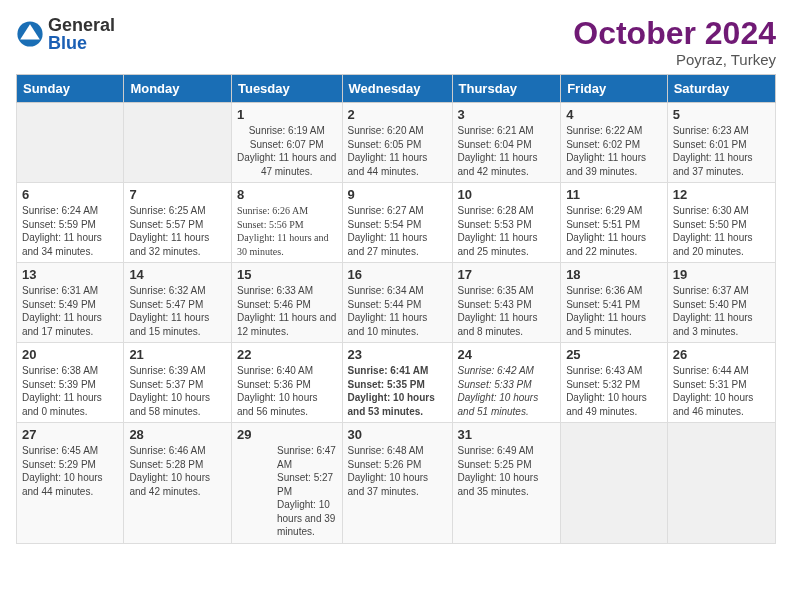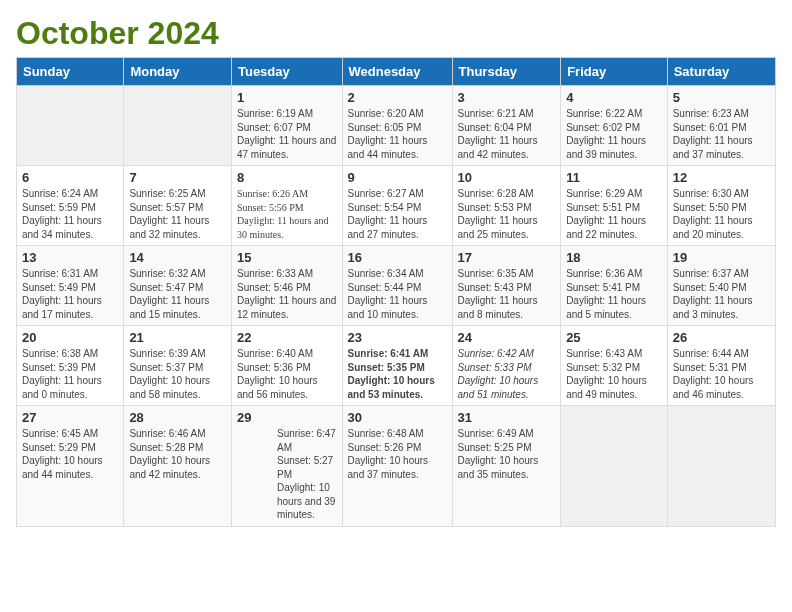--- a/index.html
+++ b/index.html
@@ -39,21 +39,21 @@
     .logo-icon {
       width: 28px;
       height: 28px;
     }
     .title-block {
       text-align: right;
     }
     .month-title {
       font-size: 32px;
       font-weight: bold;
-      color: #4d7c0f;
+      color: #701a75;
       line-height: 1.1;
     }
     .location {
       font-size: 15px;
       color: #555;
     }
     table {
       width: 100%;
       border-collapse: collapse;
       margin-top: 6px;
@@ -96,22 +96,33 @@
     }
     td.empty {
       background: #f0f0f0 !important;
     }
   </style>
 </head>
 <body>
 
 <div class="container">
   <div class="header-row">
+    <div class="logo">
+      <svg class="logo-icon" viewBox="0 0 40 40" xmlns="http://www.w3.org/2000/svg">
+        <circle cx="20" cy="20" r="18" fill="#1a6eb5"></circle>
+        <polygon points="20,6 34,28 6,28" fill="white"></polygon>
+      </svg>
+      <div class="logo-text">
+        <span class="general">General</span><br>
+        <span class="blue">Blue</span>
+      </div>
+    </div>
     <div class="title-block">
       <div class="month-title">October 2024</div>
+      <div class="location">Poyraz, Turkey</div>
     </div>
   </div>
 
   <table>
     <thead>
       <tr>
 
       <th>Sunday</th>
           <th>Monday</th>
           <th>Tuesday</th>
@@ -120,21 +131,21 @@
           <th>Friday</th>
           <th>Saturday</th>
         </tr>
     </thead>
     <tbody id="calendar-body">
     <tr>
           <td class="empty"></td>
           <td class="empty"></td>
           <td>
             <span class="day-num">1</span>
-            <div class="day-info" style="white-space: pre-line;">Sunrise: 6:19 AM
+            <div class="day-info" style="white-space: pre-line; text-align: center;">Sunrise: 6:19 AM
 Sunset: 6:07 PM
 Daylight: 11 hours and 47 minutes.</div>
           </td>
           <td>
             <span class="day-num">2</span>
             <div class="day-info" style="white-space: pre-line;">Sunrise: 6:20 AM
 Sunset: 6:05 PM
 Daylight: 11 hours and 44 minutes.</div>
           </td>
           <td>

